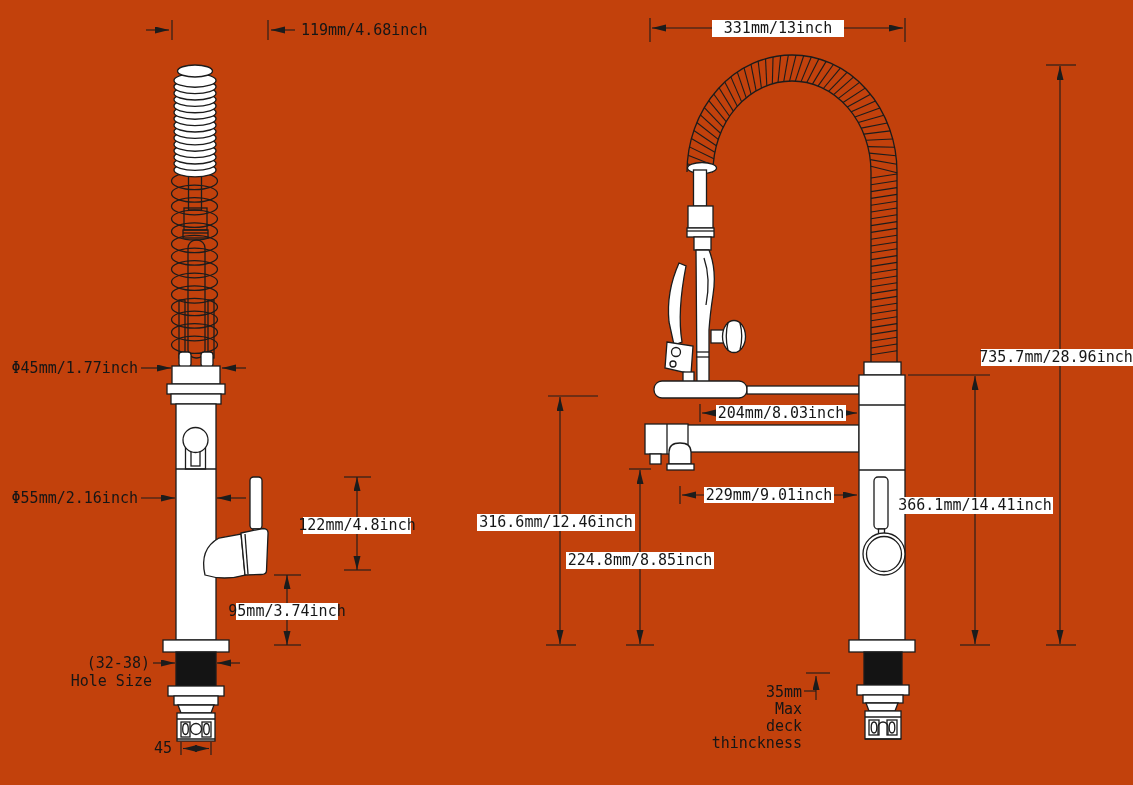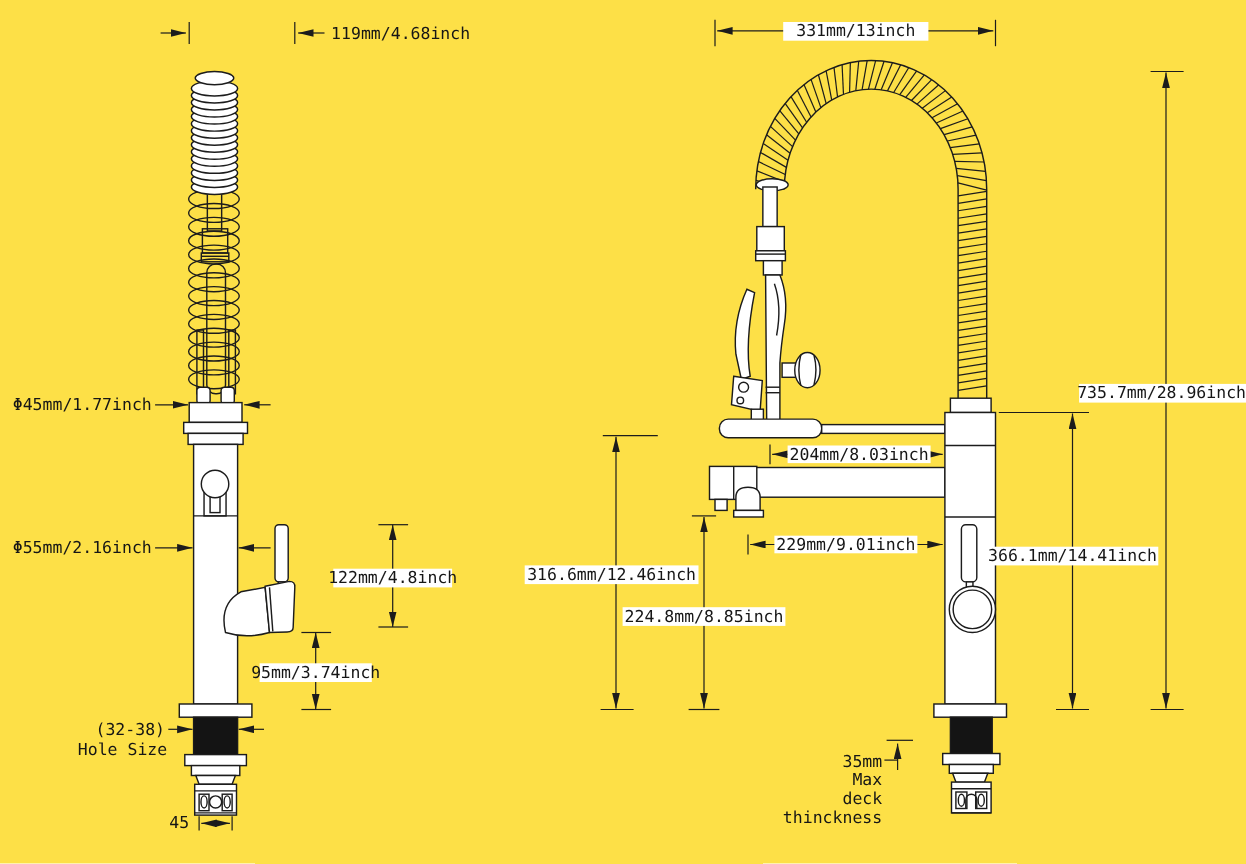--- a/index.html
+++ b/index.html
@@ -1,16 +1,16 @@
 <!DOCTYPE html>
 <html><head>
 <meta charset="utf-8">
 <style>
   html,body{margin:0;padding:0;background:#ffffff;}
-  #stage{position:relative;width:1133px;height:785px;background:#fde047;overflow:hidden;}
+  #stage{position:relative;width:1133px;height:785px;background:#c2410c;overflow:hidden;}
   svg{display:block;}
   svg text{font-family:"DejaVu Sans Mono","Liberation Mono",monospace;font-size:15px;fill:#161616;}
   .ln{stroke:#1c1c1c;stroke-width:1.3;fill:none;}
   .lnf{stroke:#1c1c1c;stroke-width:1.3;fill:#ffffff;}
   .blk{stroke:#1c1c1c;stroke-width:1.3;fill:#141414;}
   .dim{stroke:#1c1c1c;stroke-width:1.1;fill:none;}
   .bg{fill:#ffffff;stroke:none;}
 </style>
 </head>
 <body>

